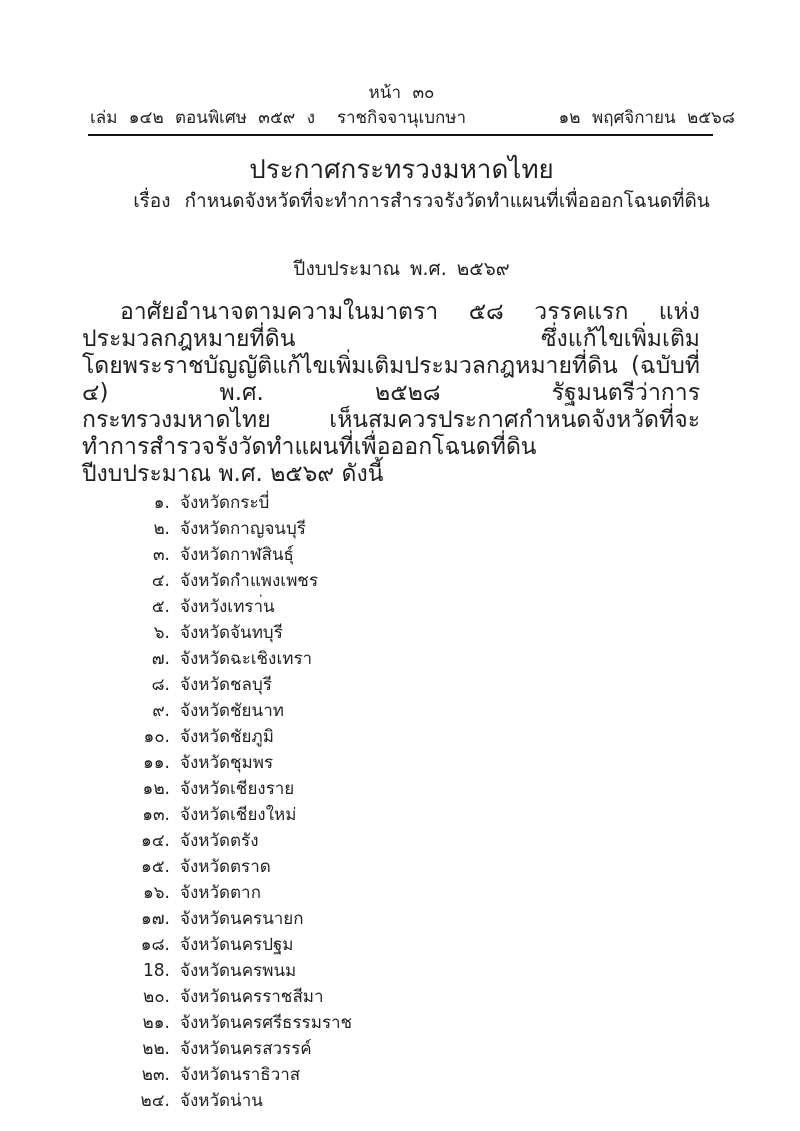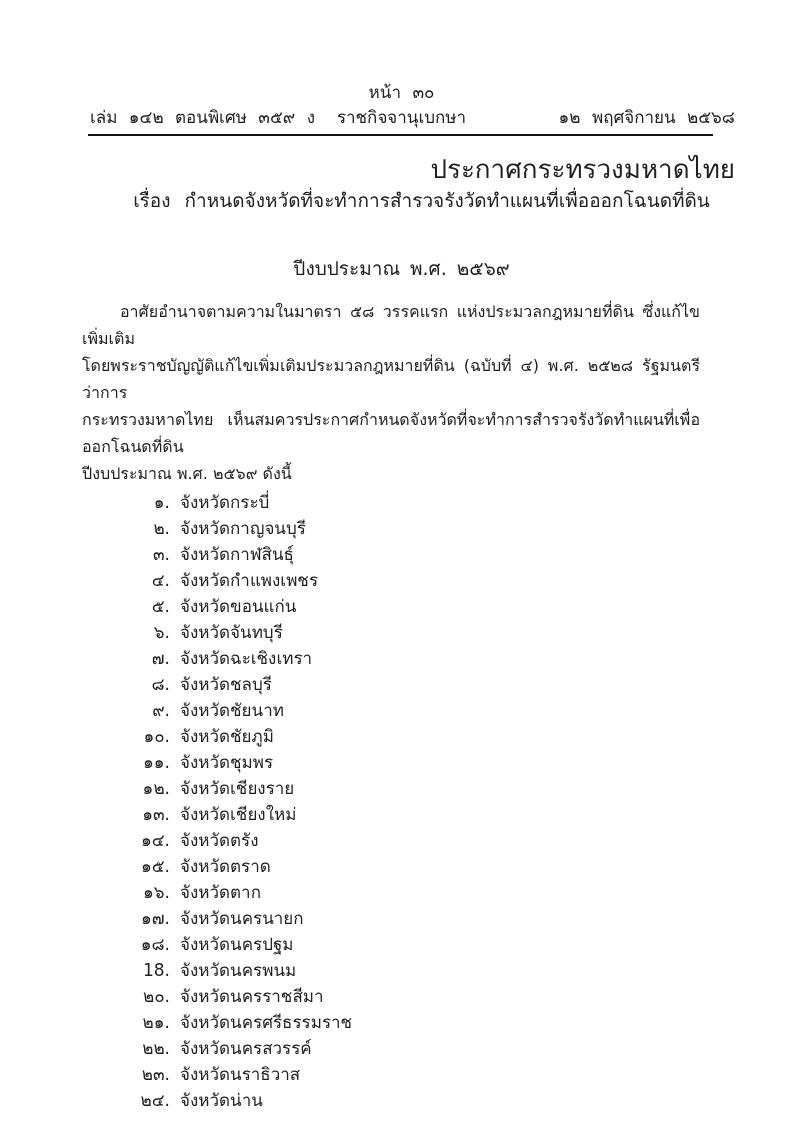--- a/index.html
+++ b/index.html
@@ -43,42 +43,42 @@
   .head-right { flex: 1 1 0; text-align: right;  white-space: nowrap; }
   .head-rule {
     height: 0;
     border-top: 2px solid #111111;
     width: 625px;
     margin: 4px 0 0 20px;
   }
   
   .doc-title {
     margin-top: 16px;
-    text-align: right;
+    text-align: center;
     font-size: 26px;
     line-height: 34px;
   }
   .doc-subject {
     text-align: center;
     font-size: 19px;
     line-height: 28px;
     white-space: nowrap;
   }
   .doc-subject .subject-prefix { margin-right: 14px; margin-left: 40px; }
   .doc-year {
     text-align: center;
     font-size: 19px;
     line-height: 28px;
     word-spacing: 4px;
     margin-top: 40px;
   }
   
   .preamble {
     margin: 16px 35px 0 14px;   
-    font-size: 16px;
+    font-size: 23px;
   }
   .pre-line {
     line-height: 27px;
     text-align: justify;
     text-align-last: justify;
     white-space: normal;
   }
   .pre-line:first-child { text-indent: 38px; }
   .pre-line:last-child  { text-align: left; text-align-last: left; }
   
@@ -142,21 +142,21 @@
       <div class="prov-row">
       <span class="prov-no">๓.</span>
       <span class="prov-name">จังหวัดกาฬสินธุ์</span>
     </div>
       <div class="prov-row">
       <span class="prov-no">๔.</span>
       <span class="prov-name">จังหวัดกำแพงเพชร</span>
     </div>
       <div class="prov-row">
       <span class="prov-no">๕.</span>
-      <span class="prov-name">จังหวัดขอนแก่น</span>
+      <span class="prov-name">จังหวังเทรา่น</span>
     </div>
       <div class="prov-row">
       <span class="prov-no">๖.</span>
       <span class="prov-name">จังหวัดจันทบุรี</span>
     </div>
       <div class="prov-row">
       <span class="prov-no">๗.</span>
       <span class="prov-name">จังหวัดฉะเชิงเทรา</span>
     </div>
       <div class="prov-row">

